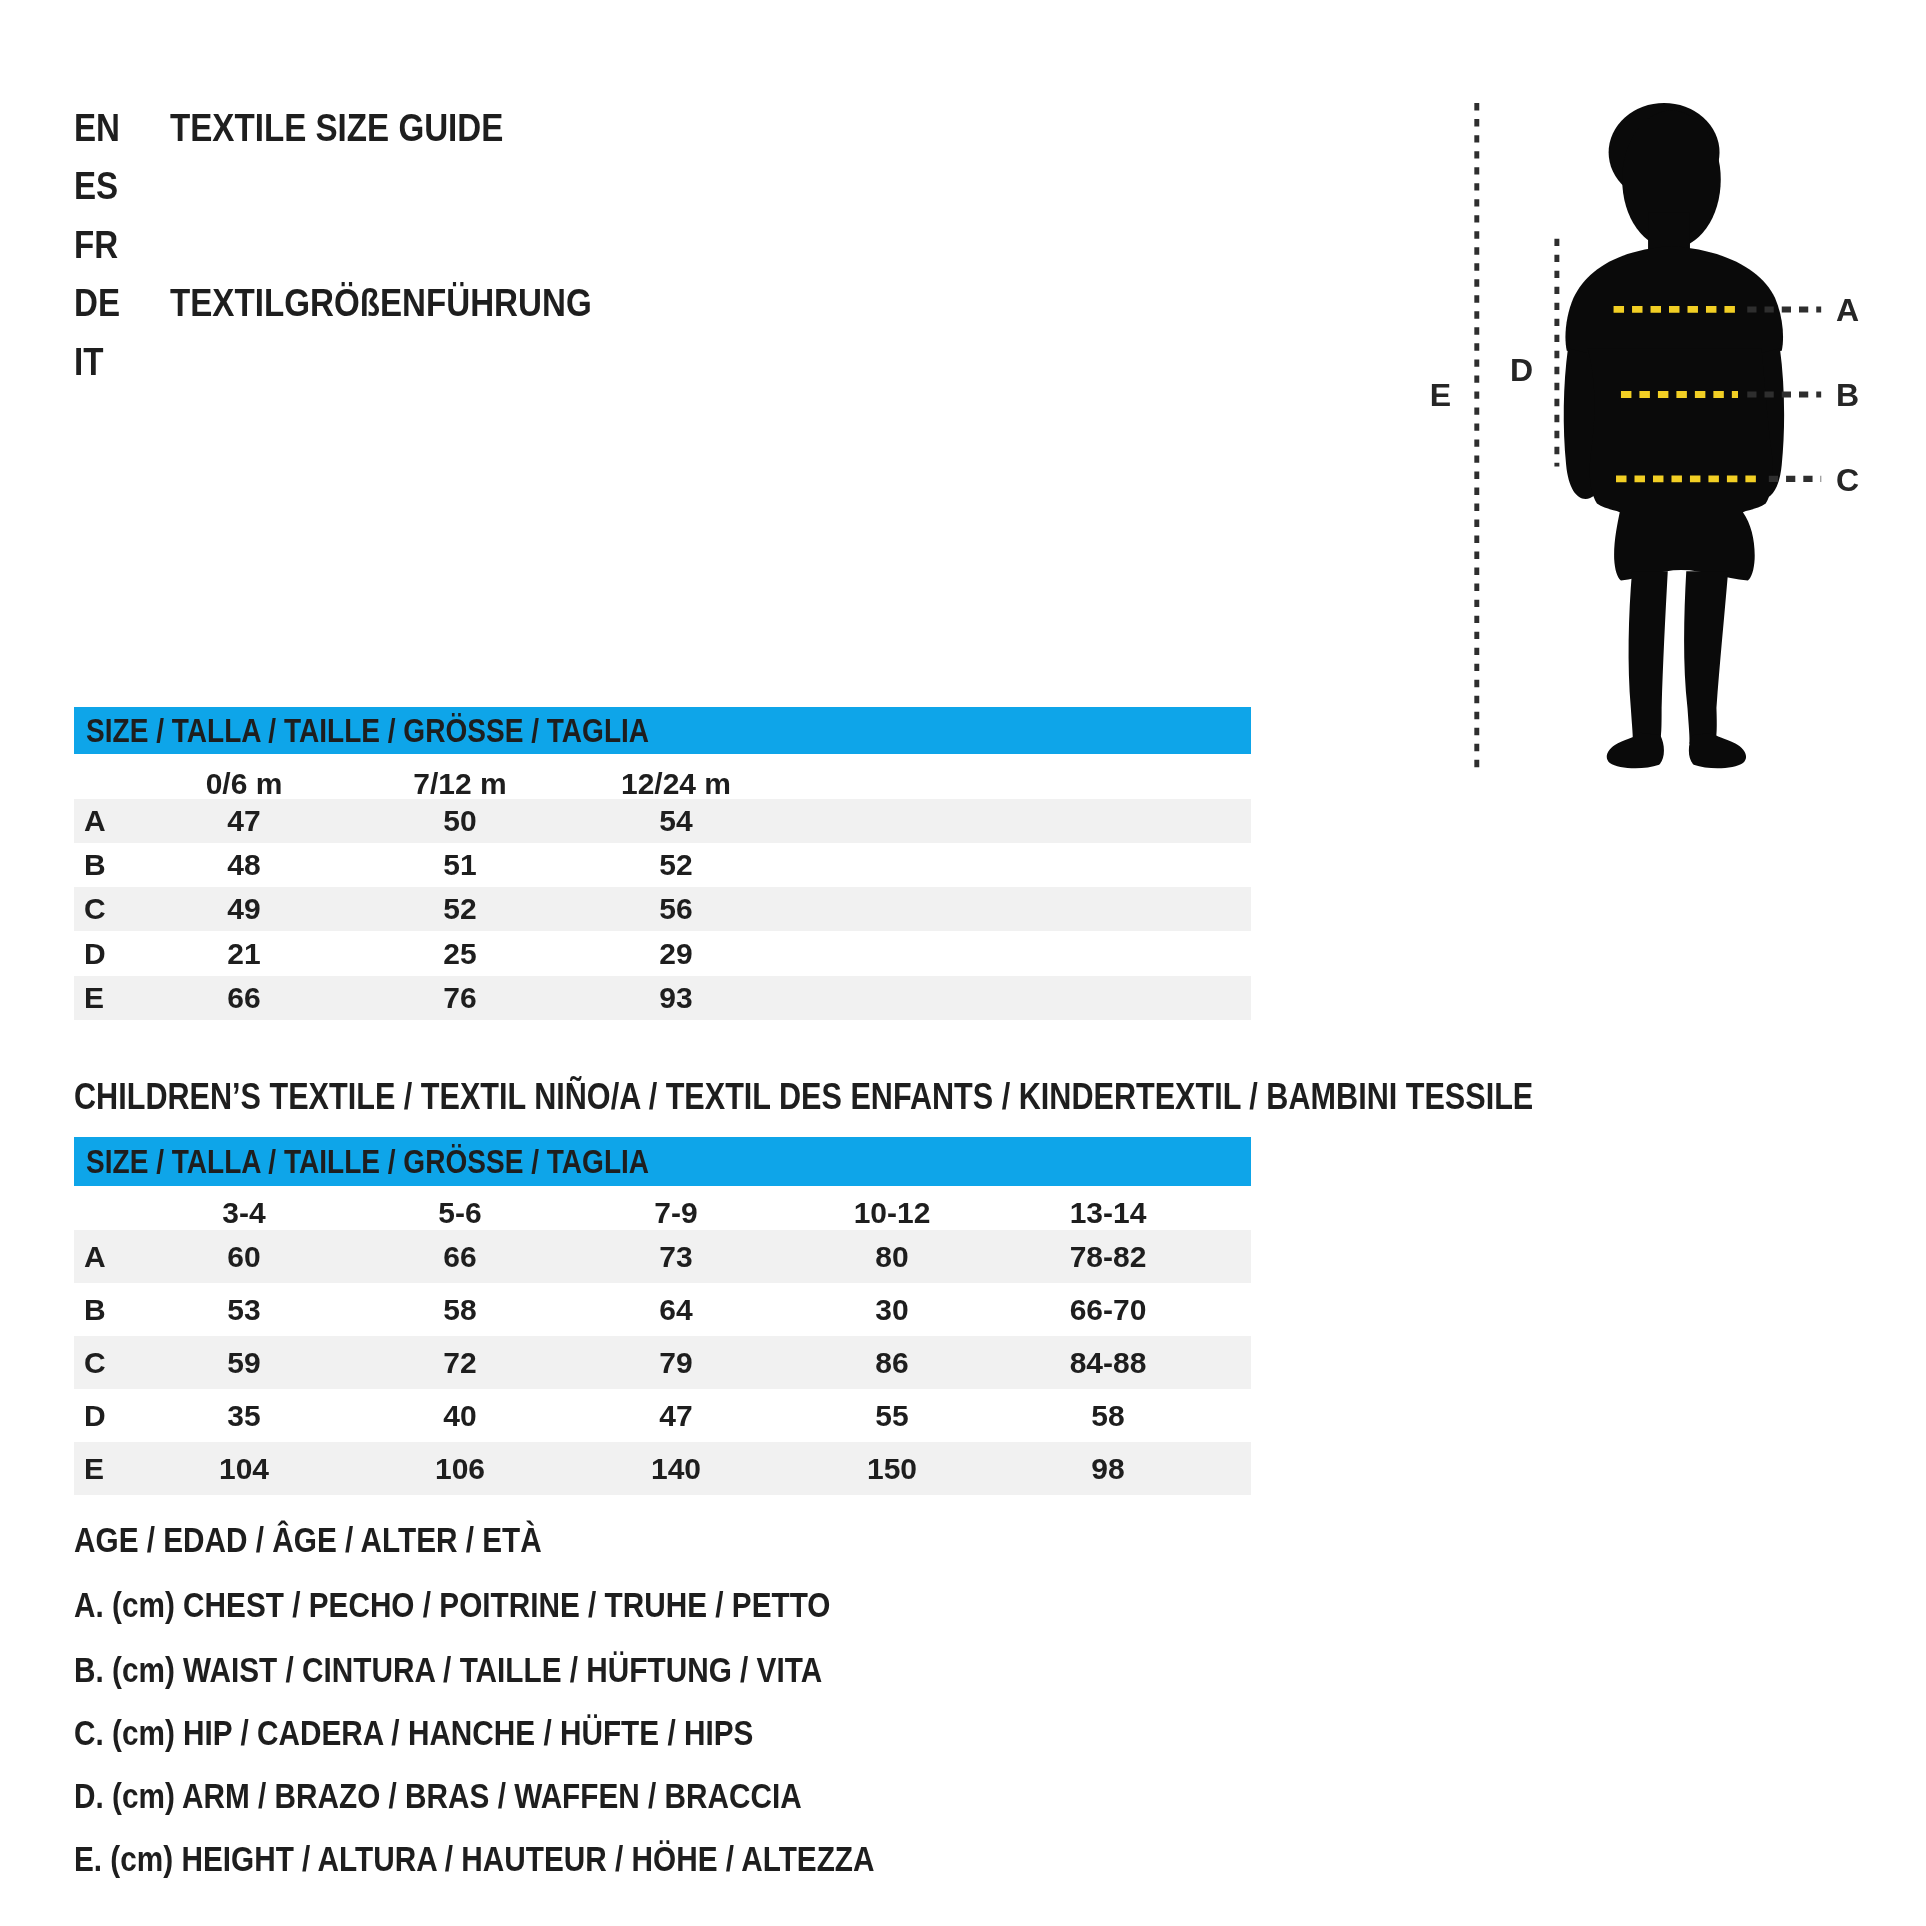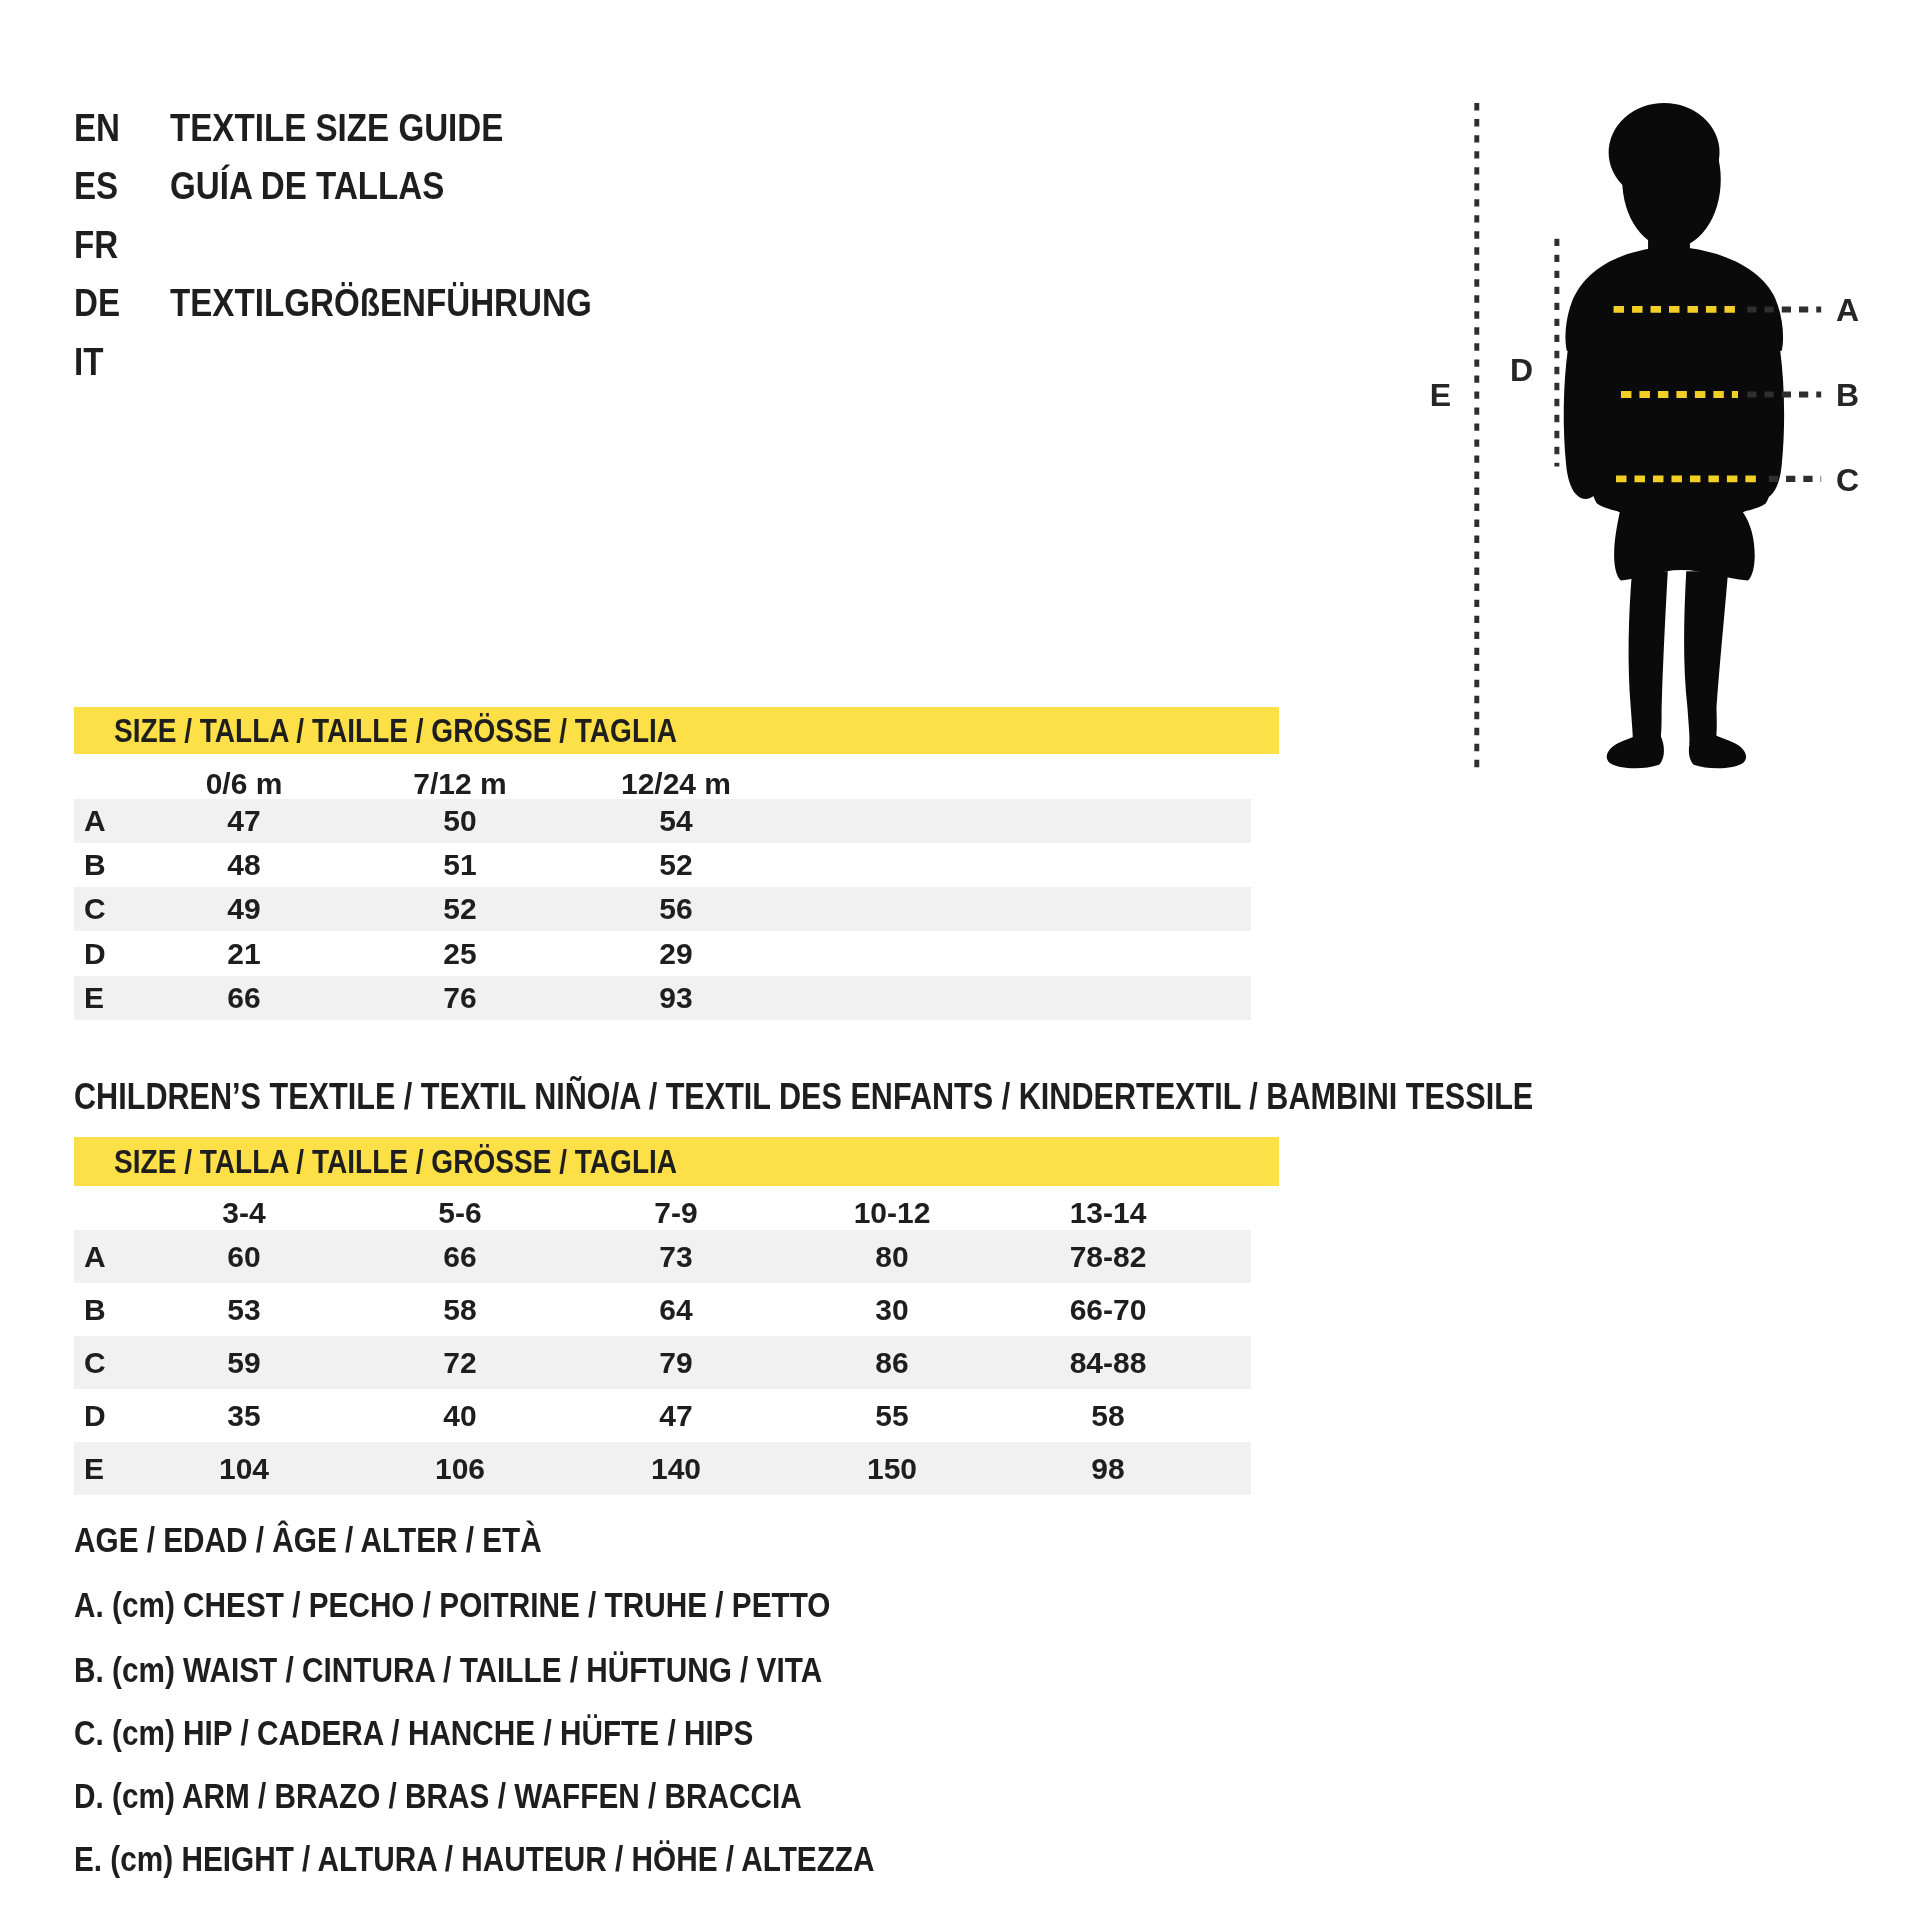--- a/index.html
+++ b/index.html
@@ -9,21 +9,21 @@
     background:#ffffff;
     font-family:"Liberation Sans","DejaVu Sans",sans-serif;
     color:#1e1e1e;
     overflow:hidden;
   }
   .cond{display:inline-block;transform:scaleX(.85);transform-origin:0 50%;white-space:nowrap;}
   .lang-row{position:absolute;left:74px;width:1294px;height:57px;line-height:57px;font-size:39px;font-weight:700;}
   .lang-code{position:absolute;left:0;top:0;}
   .lang-title{position:absolute;left:96px;top:0;}
   .sect-title{position:absolute;left:74px;height:39px;line-height:39px;font-size:36px;font-weight:700;}
-  .graybar{position:absolute;left:74px;width:1177px;background:#fde047;font-size:33px;font-weight:700;padding-left:28px;}
+  .graybar{position:absolute;left:74px;width:1177px;background:#0ea5e9;font-size:33px;font-weight:700;}
   .graybar .pad{padding-left:12.3px;}
   .trow{position:absolute;left:74px;width:1177px;display:flex;align-items:center;font-size:30px;font-weight:700;}
   .trow .lbl{width:62px;padding-left:10px;box-sizing:border-box;text-align:left;}
   .trow .val{width:216px;text-align:center;}
   .stripe{background:#f1f1f1;}
   .legend-line{position:absolute;left:74px;height:38px;line-height:38px;font-size:35px;font-weight:700;}
   .fig-label{position:absolute;width:43px;height:38px;line-height:38px;text-align:center;font-size:32px;font-weight:700;color:#262626;}
   svg{display:block;}
 </style>
 </head>
@@ -31,21 +31,20 @@
 
 <div id="canvas">
 
   <div>
     <div class="lang-row" style="top:99px">
       <span class="lang-code"><span class="cond">EN</span></span>
       <span class="lang-title"><span class="cond">TEXTILE SIZE GUIDE</span></span>
     </div>
     <div class="lang-row" style="top:157px">
       <span class="lang-code"><span class="cond">ES</span></span>
-      <span class="lang-title"><span class="cond">GUÍA DE TALLAS</span></span>
     </div>
     <div class="lang-row" style="top:216px">
       <span class="lang-code"><span class="cond">FR</span></span>
     </div>
     <div class="lang-row" style="top:274px">
       <span class="lang-code"><span class="cond">DE</span></span>
       <span class="lang-title"><span class="cond">TEXTILGRÖßENFÜHRUNG</span></span>
     </div>
     <div class="lang-row" style="top:333px">
       <span class="lang-code"><span class="cond">IT</span></span>

